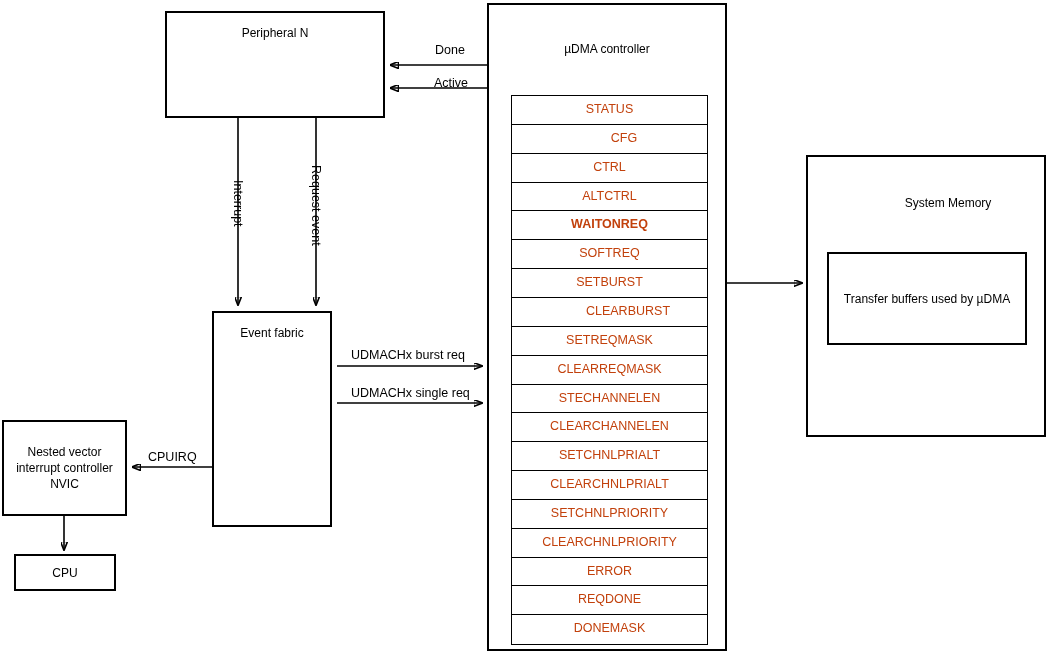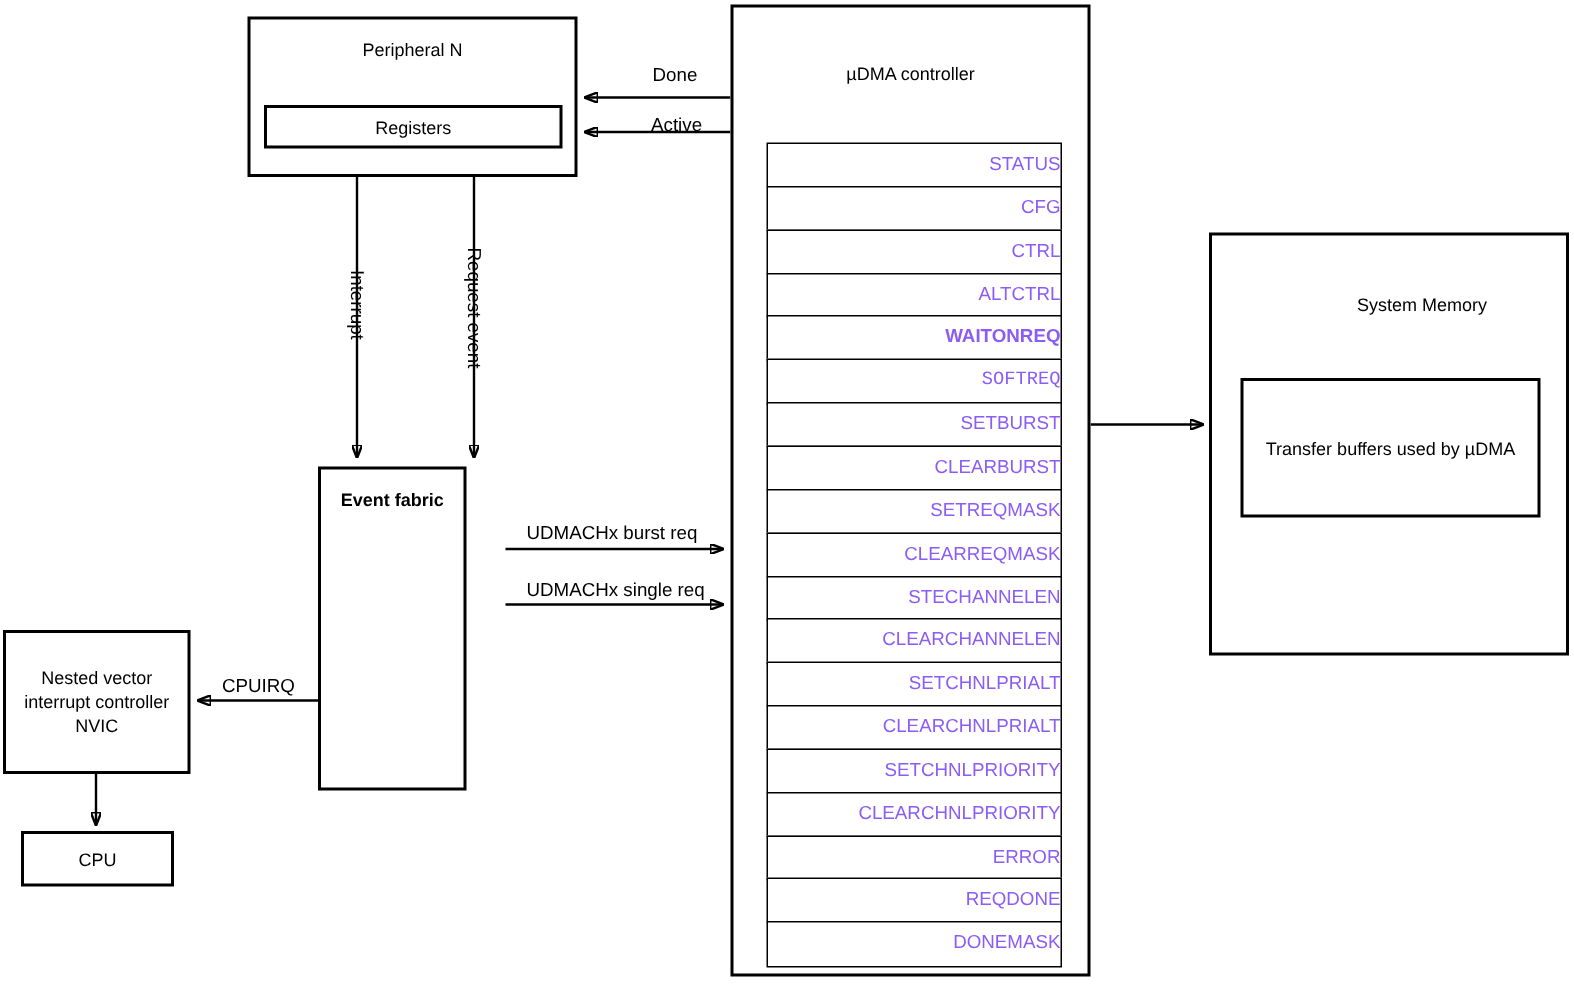--- a/index.html
+++ b/index.html
@@ -41,22 +41,22 @@
     top: 50%;
     transform: translateY(-50%);
   }
   .reg-row {
     position: absolute;
     box-sizing: border-box;
     border: 1.5px solid #000000;
     background: #ffffff;
     font-size: 12.5px;
     line-height: 27px;
-    text-align: right;
-    color: #8b5cf6;
+    text-align: center;
+    color: #c2410c;
     overflow: hidden;
     white-space: nowrap;
   }
   .edge-label {
     position: absolute;
     font-size: 12.5px;
     line-height: 15px;
     color: #000000;
     white-space: nowrap;
   }
@@ -105,34 +105,31 @@
     <line x1="212" y1="467" x2="132" y2="467" marker-end="url(#arrowhead)"></line>
 
     <line x1="64" y1="516" x2="64" y2="550" marker-end="url(#arrowhead)"></line>
 
     <line x1="727" y1="283" x2="802" y2="283" marker-end="url(#arrowhead)"></line>
   </svg>
 
   <div class="node" style="left:165px; top:11px; width:220px; height:107px;">
     <div class="node-label label-top">Peripheral N</div>
   </div>
-  <div class="node" style="left:176px; top:70px; width:199px; height:29px;">
-    <div class="node-label label-mid">Registers</div>
-  </div>
 
   <div class="node" style="left:487px; top:3px; width:240px; height:648px;">
     <div class="node-label label-top" style="top:36px;">µDMA controller</div>
   </div>
   <div id="udma-register-stack">
       <div class="reg-row" style="left: 511px; top: 95px; width: 197px; height: 30.35px;">STATUS</div>
       <div class="reg-row" style="left: 511px; top: 123.85px; width: 197px; height: 30.35px; padding-left: 29px;">CFG</div>
       <div class="reg-row" style="left: 511px; top: 152.7px; width: 197px; height: 30.35px;">CTRL</div>
       <div class="reg-row" style="left: 511px; top: 181.55px; width: 197px; height: 30.35px;">ALTCTRL</div>
       <div class="reg-row" style="left: 511px; top: 210.4px; width: 197px; height: 30.35px; font-weight: bold;">WAITONREQ</div>
-      <div class="reg-row" style="left: 511px; top: 239.25px; width: 197px; height: 30.35px; font-family: Liberation Mono, monospace;">SOFTREQ</div>
+      <div class="reg-row" style="left: 511px; top: 239.25px; width: 197px; height: 30.35px;">SOFTREQ</div>
       <div class="reg-row" style="left: 511px; top: 268.1px; width: 197px; height: 30.35px;">SETBURST</div>
       <div class="reg-row" style="left: 511px; top: 296.95px; width: 197px; height: 30.35px; padding-left: 37px;">CLEARBURST</div>
       <div class="reg-row" style="left: 511px; top: 325.8px; width: 197px; height: 30.35px;">SETREQMASK</div>
       <div class="reg-row" style="left: 511px; top: 354.65px; width: 197px; height: 30.35px;">CLEARREQMASK</div>
       <div class="reg-row" style="left: 511px; top: 383.5px; width: 197px; height: 30.35px;">STECHANNELEN</div>
       <div class="reg-row" style="left: 511px; top: 412.35px; width: 197px; height: 30.35px;">CLEARCHANNELEN</div>
       <div class="reg-row" style="left: 511px; top: 441.2px; width: 197px; height: 30.35px;">SETCHNLPRIALT</div>
       <div class="reg-row" style="left: 511px; top: 470.05px; width: 197px; height: 30.35px;">CLEARCHNLPRIALT</div>
       <div class="reg-row" style="left: 511px; top: 498.9px; width: 197px; height: 30.35px;">SETCHNLPRIORITY</div>
       <div class="reg-row" style="left: 511px; top: 527.75px; width: 197px; height: 30.35px;">CLEARCHNLPRIORITY</div>
@@ -141,21 +138,21 @@
       <div class="reg-row" style="left: 511px; top: 614.3px; width: 197px; height: 30.35px;">DONEMASK</div>
     </div>
 
   <div class="node" style="left:806px; top:155px; width:240px; height:282px;">
     <div class="node-label label-top" style="top:38px;padding-left:44px;">System Memory</div>
   </div>
   <div class="node" style="left:827px; top:252px; width:200px; height:93px;">
     <div class="node-label label-mid">Transfer buffers used by µDMA</div>
   </div>
 
-  <div class="node" style="left:212px; top:311px; width:99px; height:216px;font-weight:bold;">
+  <div class="node" style="left:212px; top:311px; width:120px; height:216px;">
     <div class="node-label label-top">Event fabric</div>
   </div>
 
   <div class="node" style="left:2px; top:420px; width:125px; height:96px;">
     <div class="node-label label-mid">Nested vector
 interrupt controller
 NVIC</div>
   </div>
 
   <div class="node" style="left:14px; top:554px; width:102px; height:37px;">

